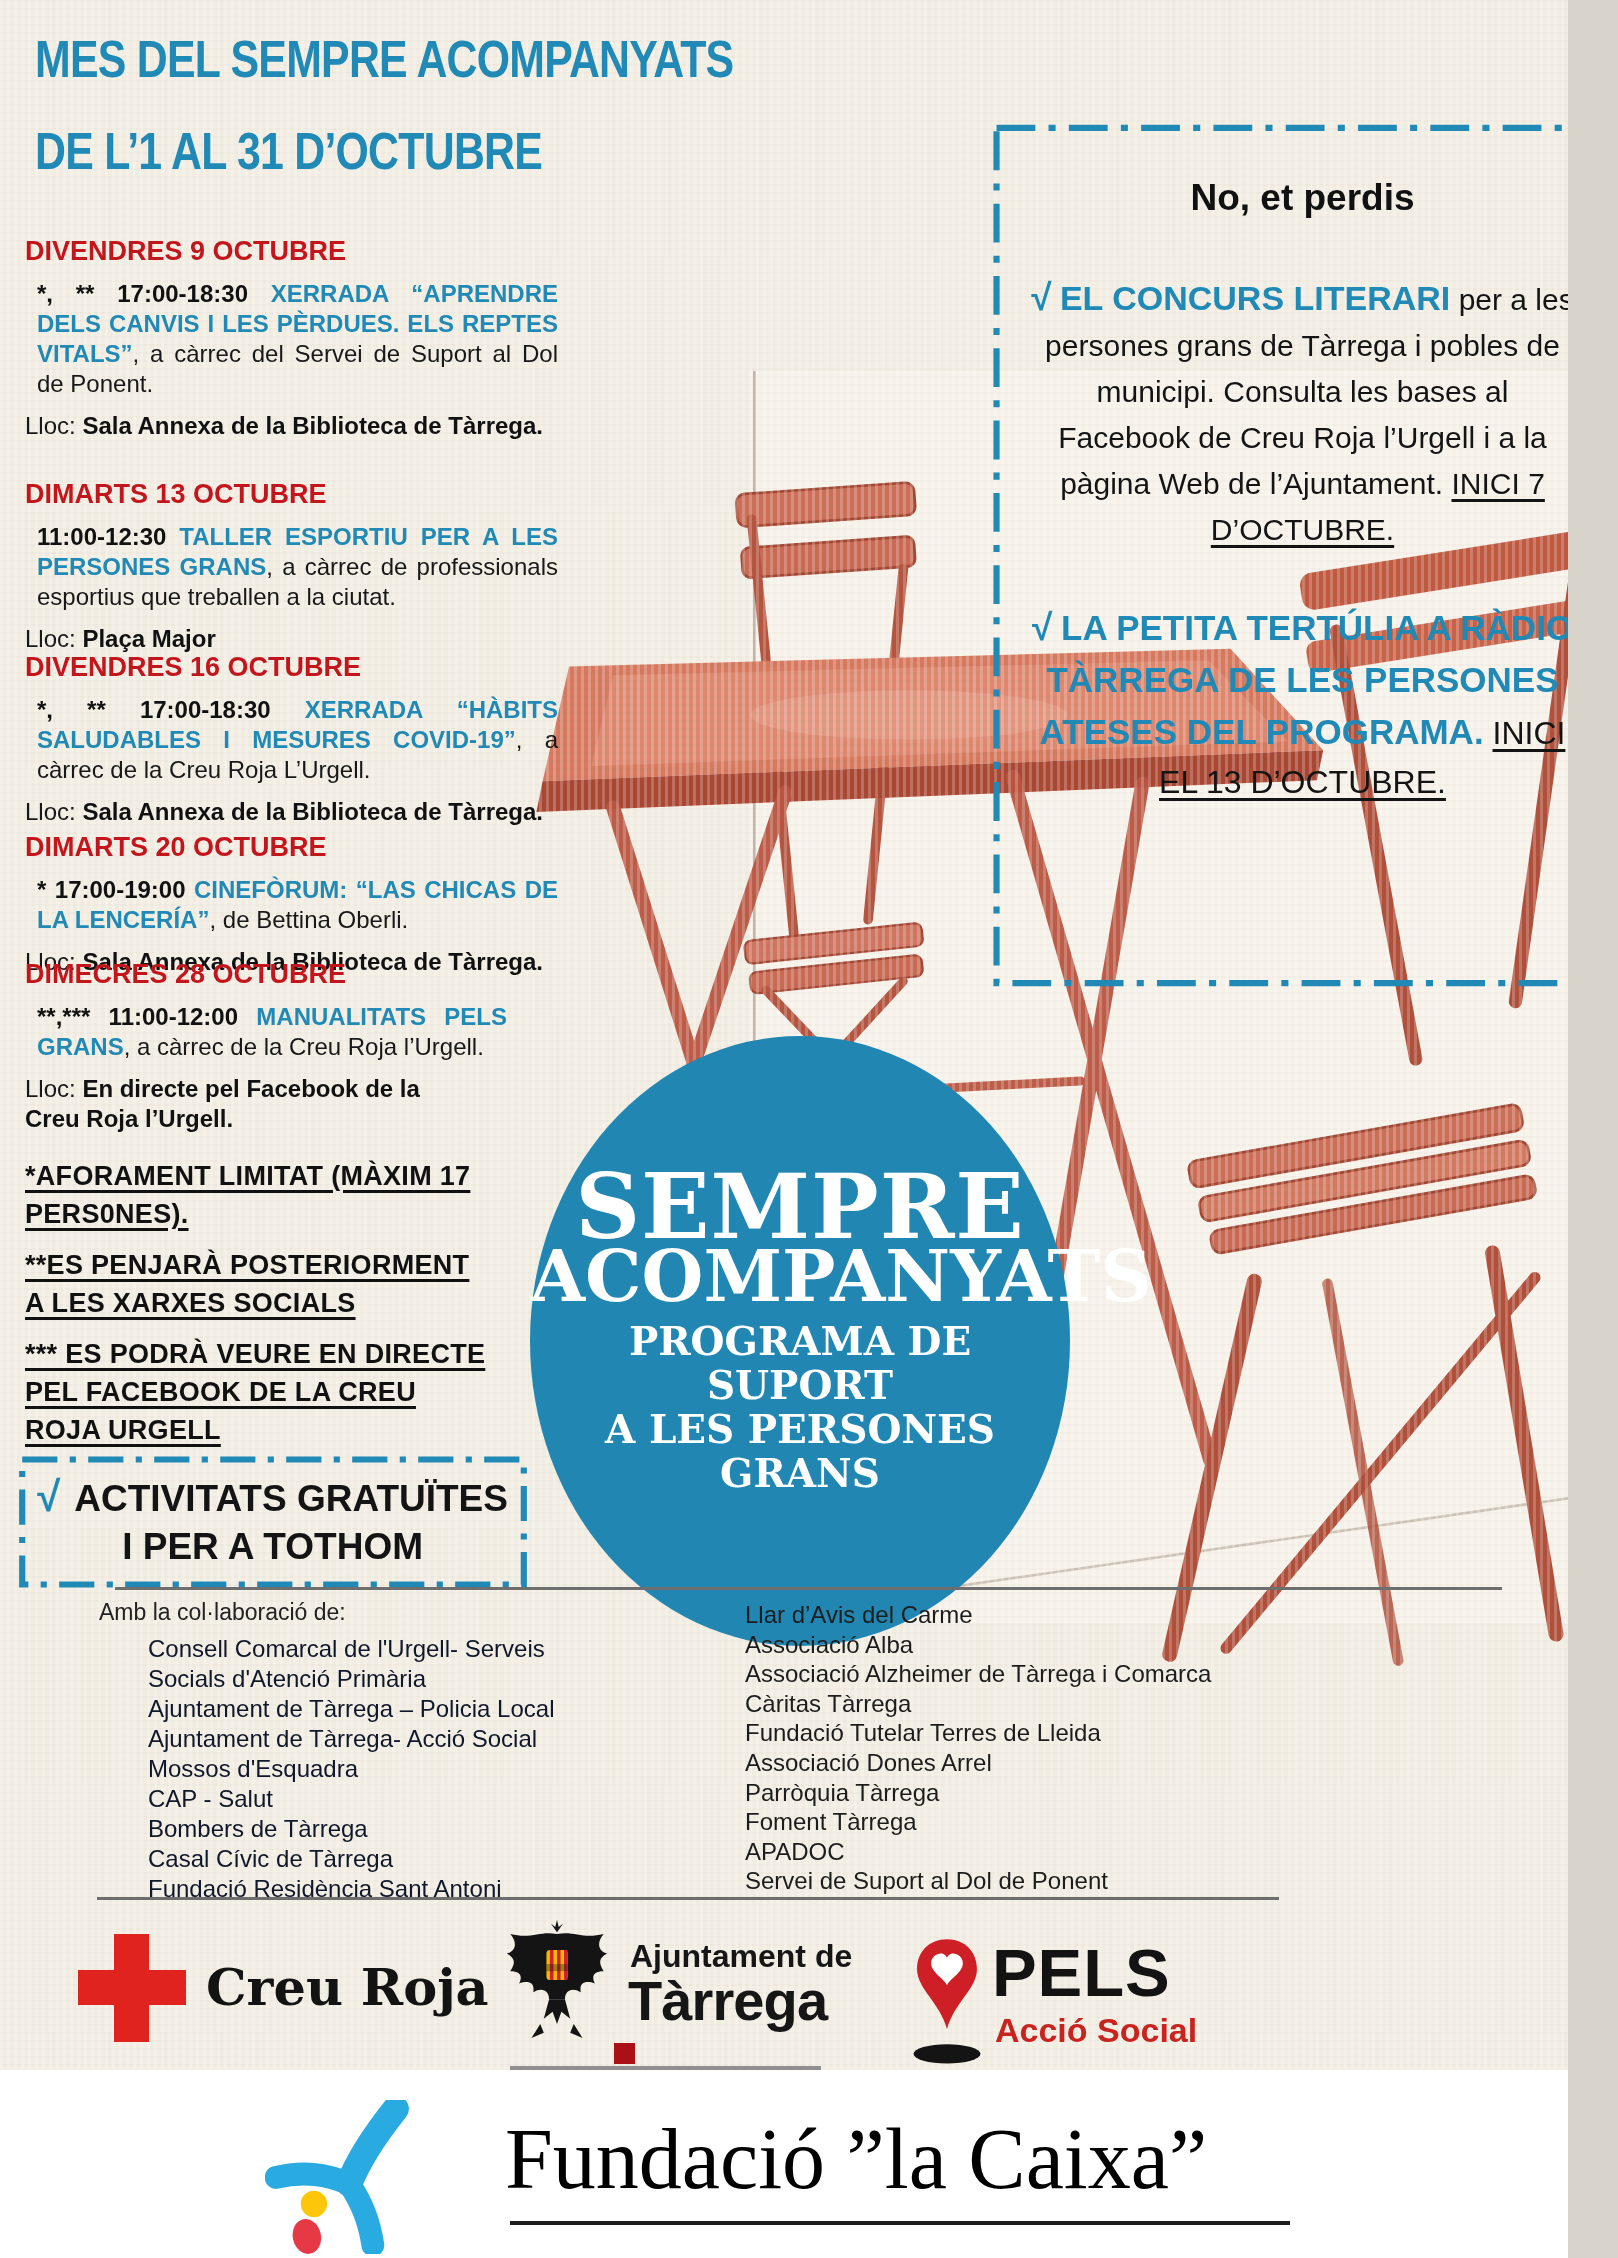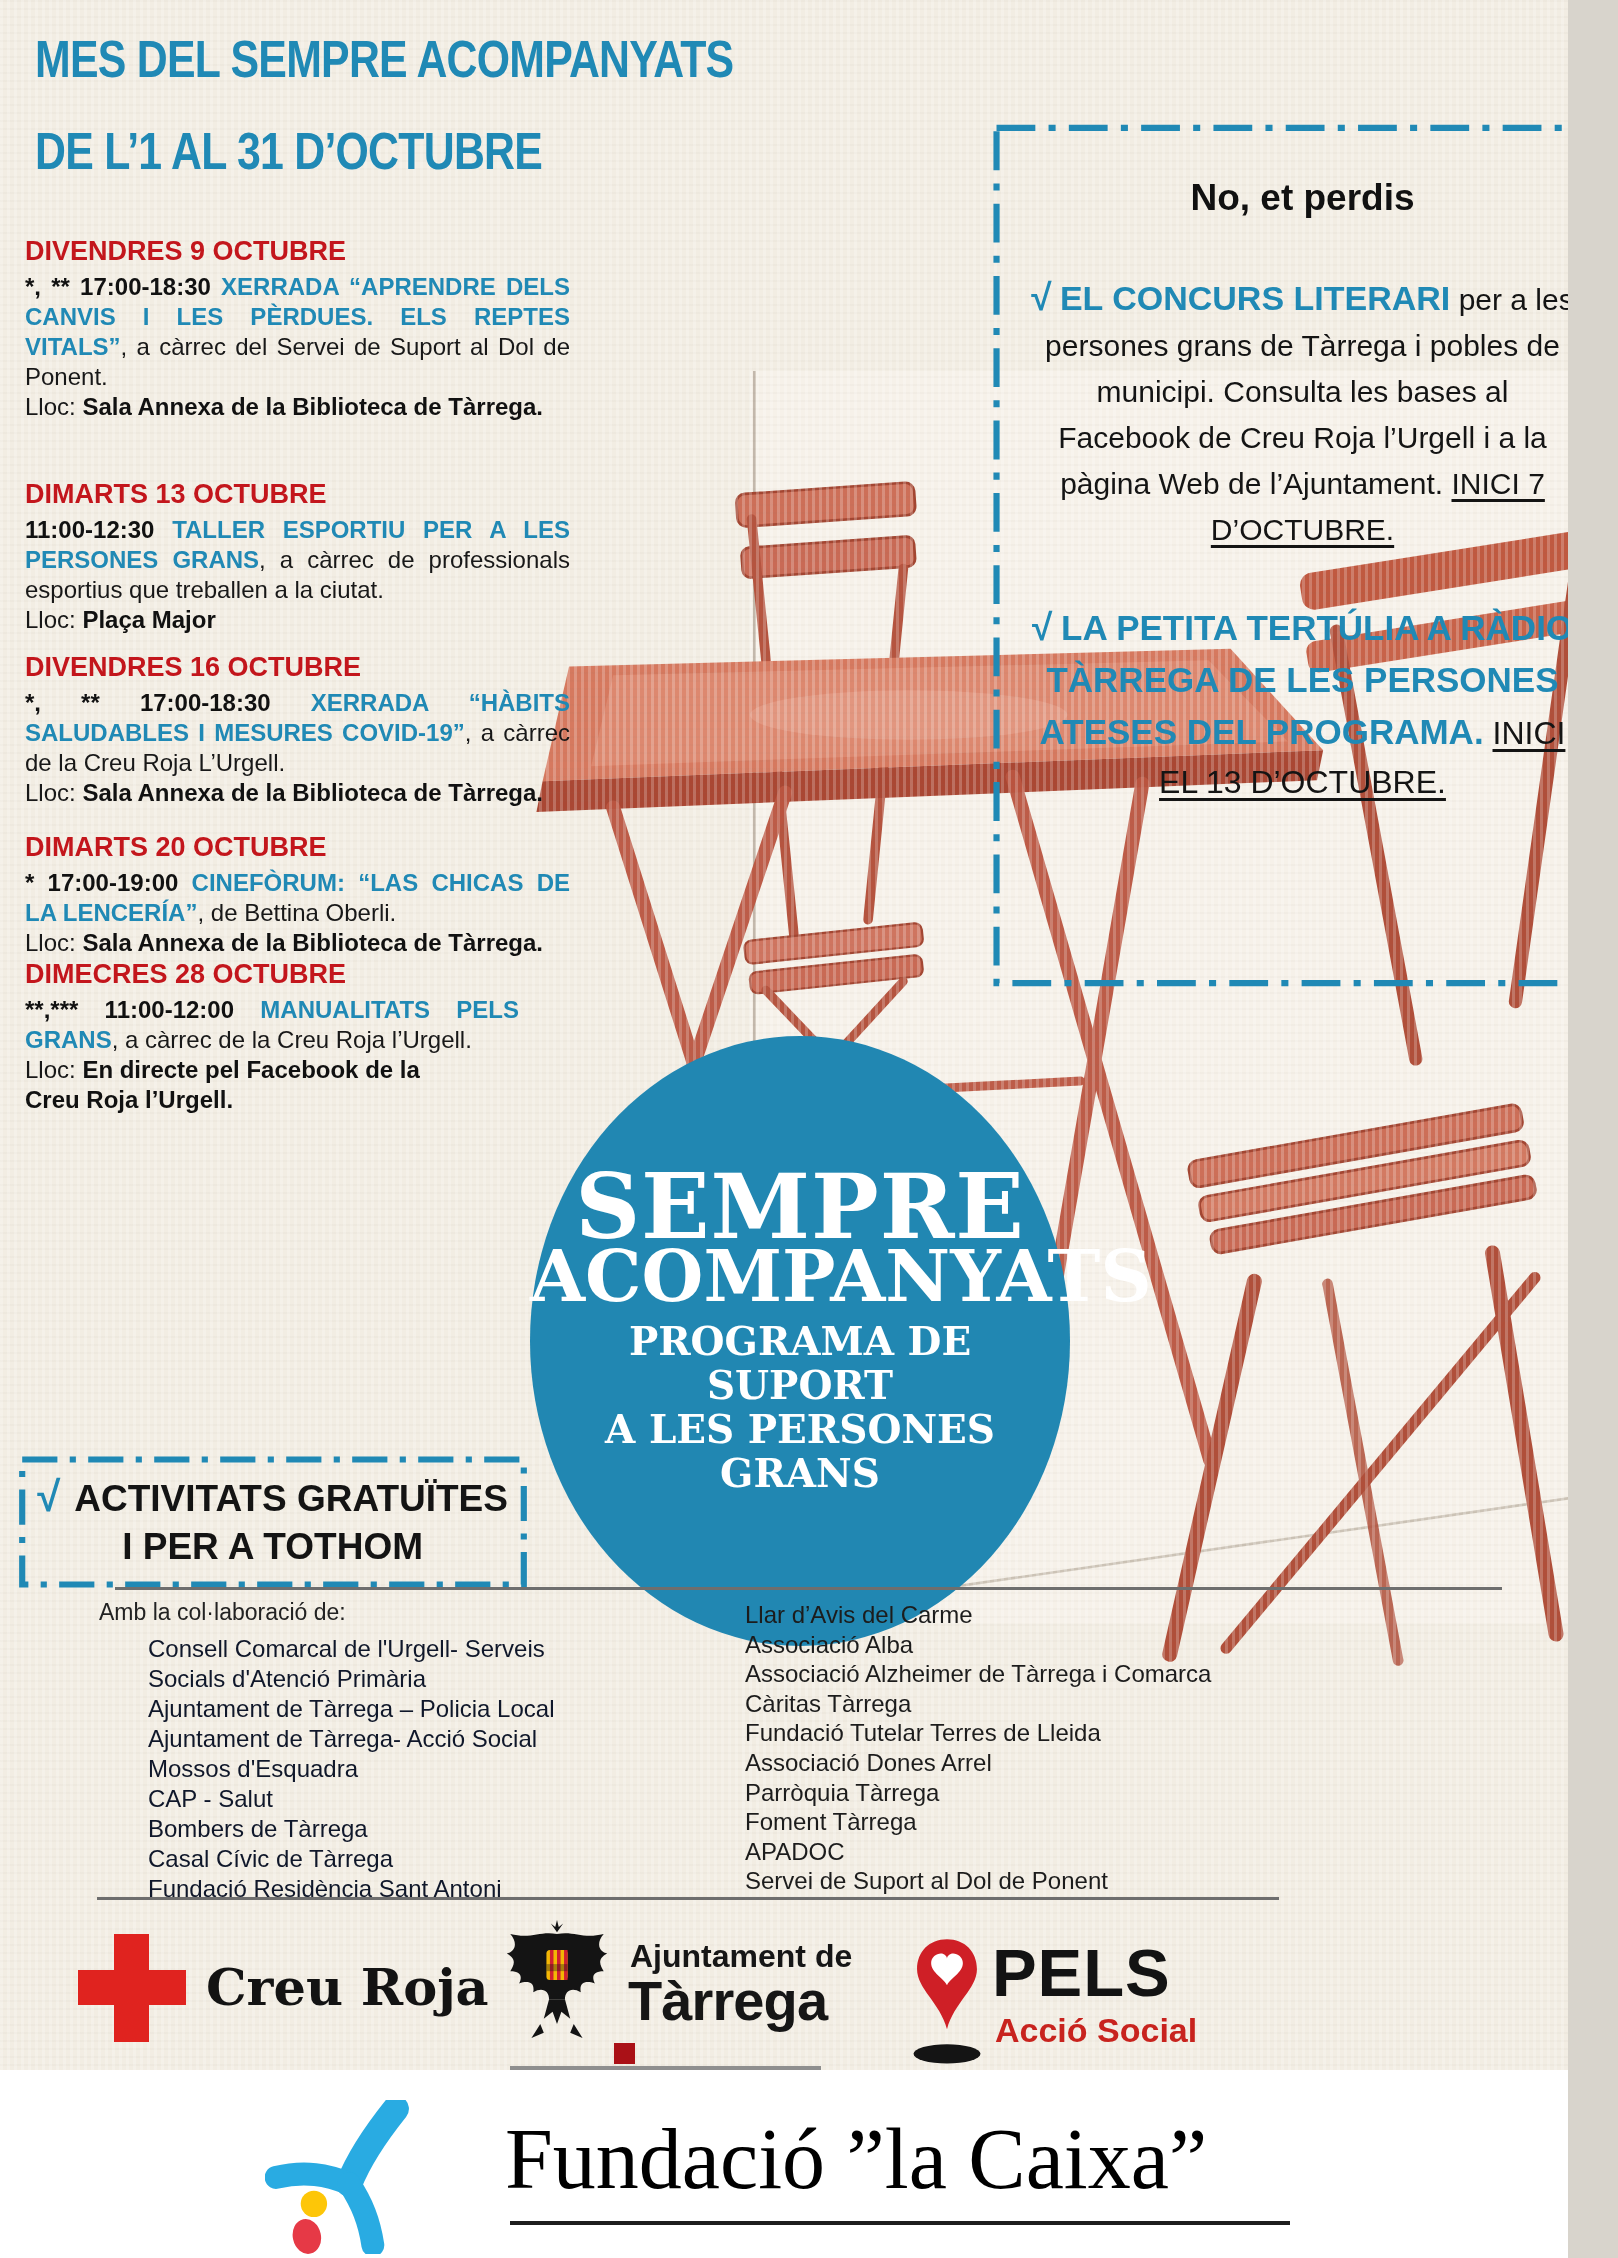--- a/index.html
+++ b/index.html
@@ -9,21 +9,21 @@
     background:repeating-linear-gradient(90deg,rgba(255,255,255,.22) 0 2.6px,rgba(0,0,0,0) 2.6px 7px),
                repeating-linear-gradient(0deg,rgba(120,108,90,.035) 0 1.8px,rgba(0,0,0,0) 1.8px 8px);}
   
   .title{position:absolute;left:35px;top:14px;z-index:4;color:#2089b5;font-weight:700;
          font-size:51px;line-height:92px;letter-spacing:-0.9px;transform:scaleX(.84);
          transform-origin:left top;white-space:nowrap;}
   
   .events{position:absolute;inset:0;z-index:4;}
   .event{position:absolute;left:25px;width:545px;}
   .ev-date{margin:0 0 5.3px 0;font-size:27px;line-height:32px;font-weight:700;color:#c3161c;}
-  .ev-body{margin:0;font-size:24px;line-height:30px;text-align:justify;}
+  .ev-body{margin:12px;font-size:24px;line-height:30px;text-align:justify;}
   .ev-time{font-weight:700;color:#111;}
   .ev-title{font-weight:700;color:#2089b5;}
   .ev-lloc{margin:0;font-size:24px;line-height:30px;}
   .ev-lloc b{color:#111;}
   
   .footnotes{position:absolute;left:25px;top:1157px;width:468px;z-index:4;}
   .fn{font-weight:700;font-size:27px;line-height:38px;color:#111;margin:0 0 13.2px 0;
       text-decoration:underline;text-decoration-thickness:3.1px;text-underline-offset:5.3px;letter-spacing:0.3px;}
   
   .dashsvg{position:absolute;left:0;top:0;width:100%;height:100%;}
@@ -154,20 +154,25 @@
       <p class="ev-body"><span class="ev-time">* 17:00-19:00</span> <span class="ev-title">CINEFÒRUM: “LAS CHICAS DE LA LENCERÍA”</span><span>, de Bettina Oberli.</span></p>
       <p class="ev-lloc"><span>Lloc:</span> <b>Sala Annexa de la Biblioteca de Tàrrega.</b></p>
     </div>
     <div class="event" style="top:958px;width:494px">
       <h3 class="ev-date">DIMECRES 28 OCTUBRE</h3>
       <p class="ev-body"><span class="ev-time">**,*** 11:00-12:00</span> <span class="ev-title">MANUALITATS PELS GRANS</span><span>, a càrrec de la Creu Roja l’Urgell.</span></p>
       <p class="ev-lloc" style="width:415px"><span>Lloc:</span> <b>En directe pel Facebook de la Creu Roja l’Urgell.</b></p>
     </div>
   </div>
 
+  <div class="footnotes">
+    <p class="fn">*AFORAMENT LIMITAT (MÀXIM 17 PERS0NES).</p>
+    <p class="fn">**ES PENJARÀ POSTERIORMENT A LES XARXES SOCIALS</p>
+    <p class="fn">*** ES PODRÀ VEURE EN DIRECTE PEL FACEBOOK DE LA CREU ROJA URGELL</p>
+  </div>
 
   <div class="freebox">
     <svg class="dashsvg" viewBox="0 0 578 150">
       <rect x="4" y="4" width="570" height="142" fill="none" stroke="#2089b5" stroke-width="7" stroke-dasharray="40 14 7 14"></rect>
     </svg>
     <div class="freebox-inner">
       <div class="free-line"><span class="free-check">√</span><span>ACTIVITATS GRATUÏTES</span></div>
       <div class="free-line">I PER A TOTHOM</div>
     </div>
   </div>

